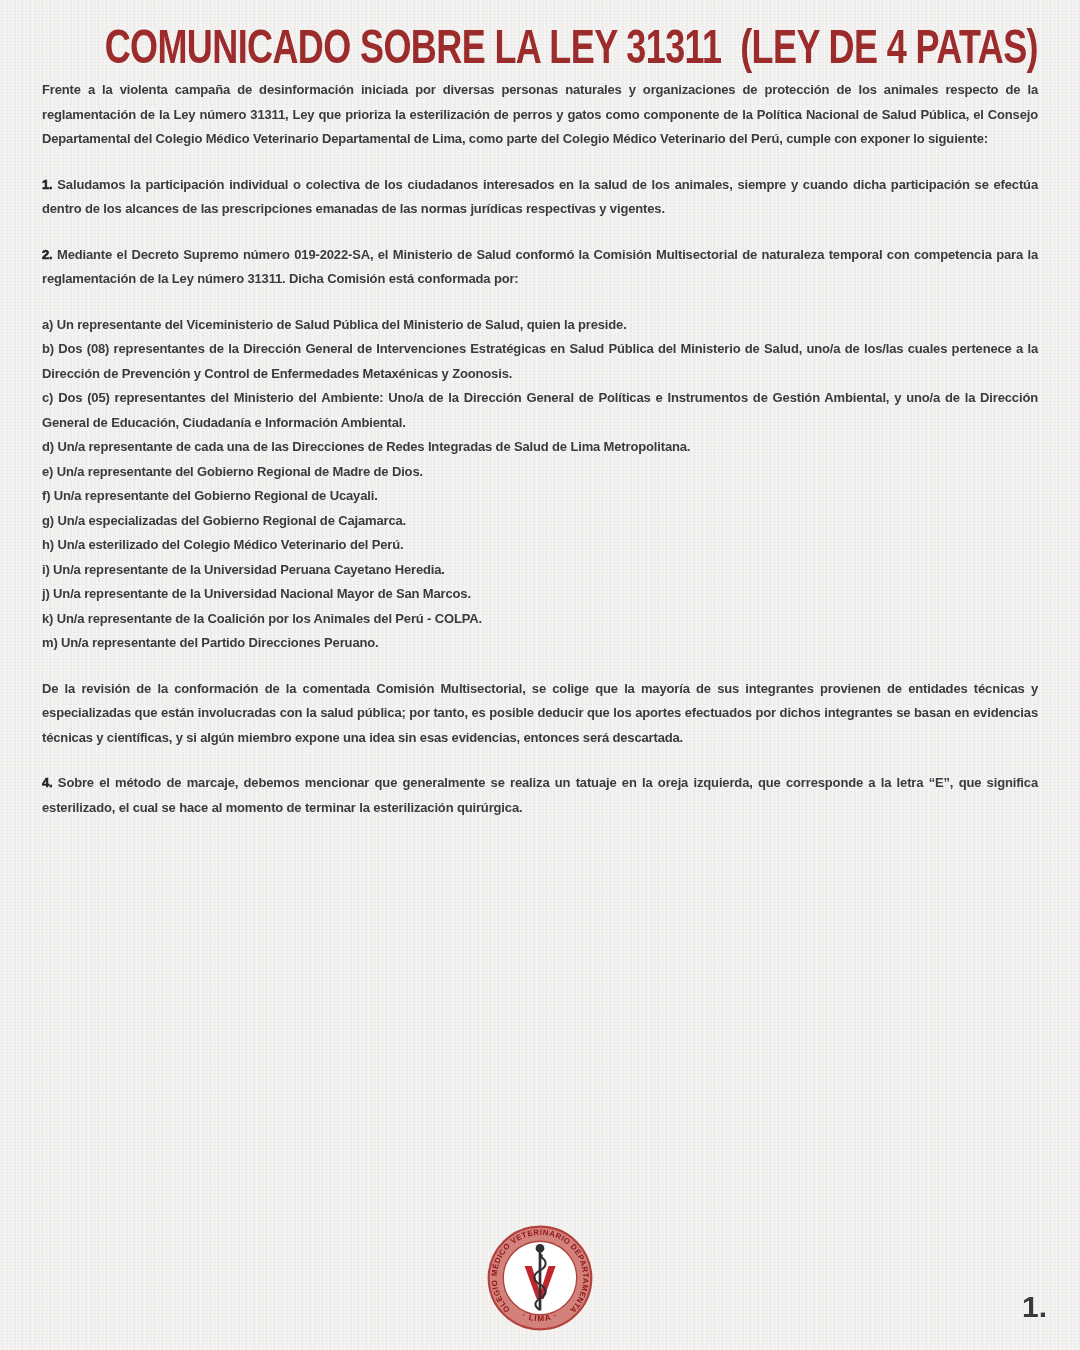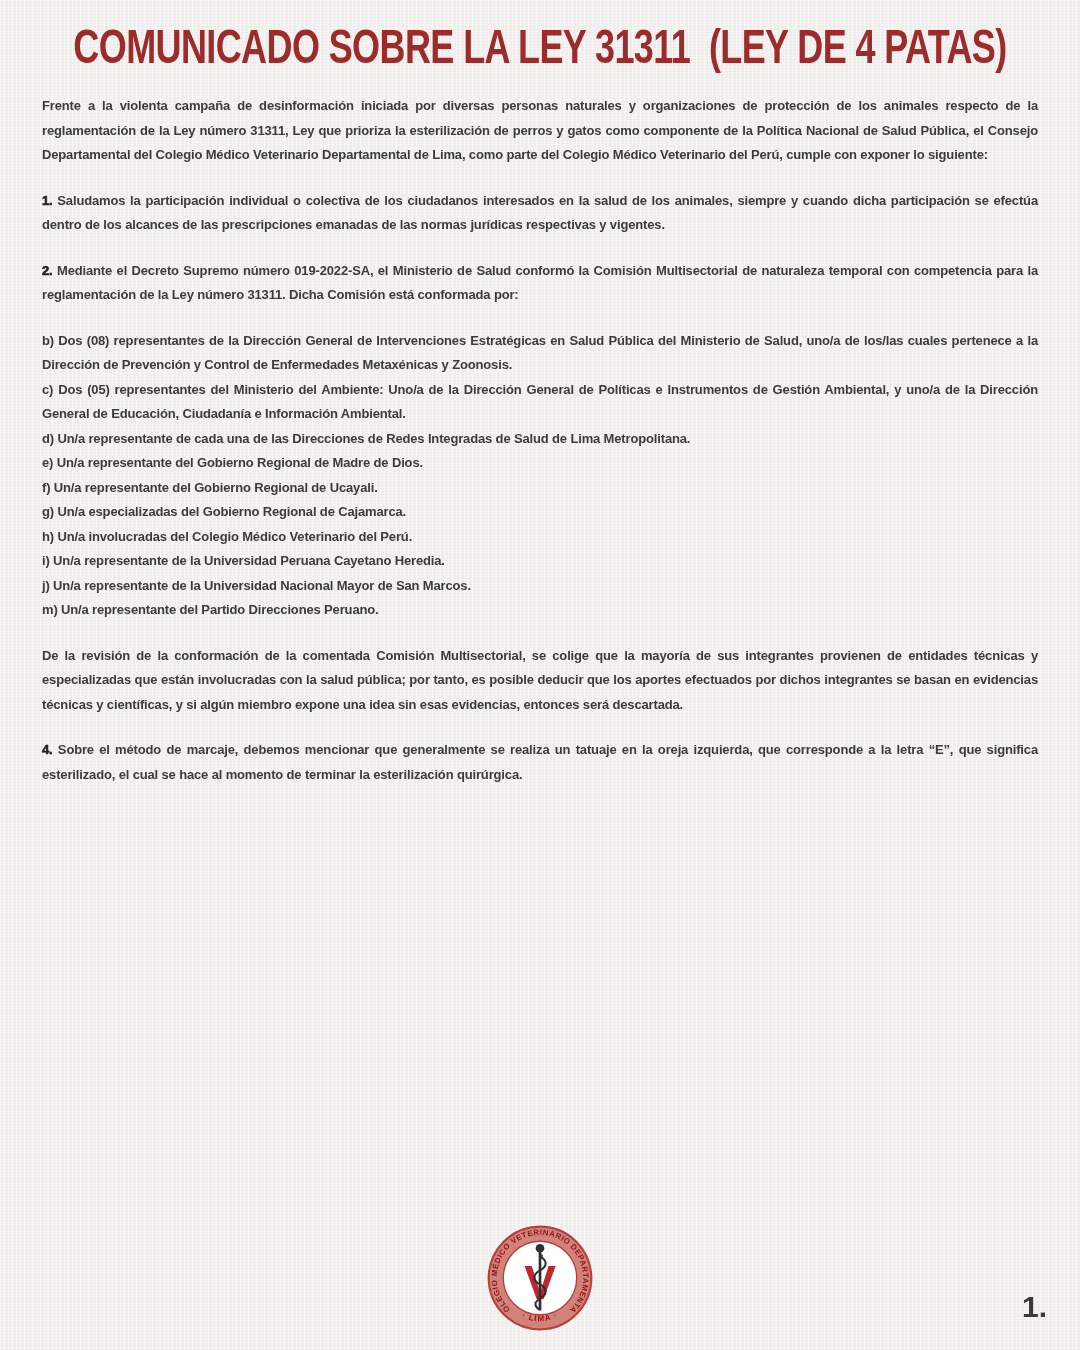--- a/index.html
+++ b/index.html
@@ -14,24 +14,24 @@
     overflow: hidden;
     background-color: #f2f1ef;
     background-image:
       repeating-linear-gradient(0deg, rgba(120,120,115,0.035) 0px, rgba(120,120,115,0.035) 1px, transparent 1px, transparent 3px),
       repeating-linear-gradient(90deg, rgba(255,255,255,0.45) 0px, rgba(255,255,255,0.45) 1px, transparent 1px, transparent 4px),
       repeating-linear-gradient(90deg, rgba(110,110,105,0.02) 0px, rgba(110,110,105,0.02) 2px, transparent 2px, transparent 7px);
     color: #3b3b3d;
   }
 
   h1.title {
-    margin: 20px 0 18px 0;
+    margin: 20px 0 2px 0;
     height: 56px;
     line-height: 56px;
-    text-align: center;
+    text-align: right;
     white-space: pre;
     color: #9c2b2b;
     font-size: 36px;
     font-weight: bold;
     letter-spacing: -0.6px;
   }
   .title-inner {
     display: inline-block;
     transform: scaleY(1.35);
     transform-origin: 50% 58%;
@@ -79,29 +79,31 @@
 
   <h1 class="title"><span class="title-inner">COMUNICADO SOBRE LA LEY 31311  (LEY DE 4 PATAS)</span></h1>
 
   <p class="para">Frente a la violenta campaña de desinformación iniciada por diversas personas naturales y organizaciones de protección de los animales respecto de la reglamentación de la Ley número 31311, Ley que prioriza la esterilización de perros y gatos como componente de la Política Nacional de Salud Pública, el Consejo Departamental del Colegio Médico Veterinario Departamental de Lima, como parte del Colegio Médico Veterinario del Perú, cumple con exponer lo siguiente:</p>
 
   <p class="para"><strong class="num">1.</strong> <span>Saludamos la participación individual o colectiva de los ciudadanos interesados en la salud de los animales, siempre y cuando dicha participación se efectúa dentro de los alcances de las prescripciones emanadas de las normas jurídicas respectivas y vigentes.</span></p>
 
   <p class="para"><strong class="num">2.</strong> <span>Mediante el Decreto Supremo número 019-2022-SA, el Ministerio de Salud conformó la Comisión Multisectorial de naturaleza temporal con competencia para la reglamentación de la Ley número 31311. Dicha Comisión está conformada por:</span></p>
 
   <div class="sublist">
+    <p class="para">a) Un representante del Viceministerio de Salud Pública del Ministerio de Salud, quien la preside.</p>
     <p class="para">b) Dos (08) representantes de la Dirección General de Intervenciones Estratégicas en Salud Pública del Ministerio de Salud, uno/a de los/las cuales pertenece a la Dirección de Prevención y Control de Enfermedades Metaxénicas y Zoonosis.</p>
     <p class="para">c) Dos (05) representantes del Ministerio del Ambiente: Uno/a de la Dirección General de Políticas e Instrumentos de Gestión Ambiental, y uno/a de la Dirección General de Educación, Ciudadanía e Información Ambiental.</p>
     <p class="para">d) Un/a representante de cada una de las Direcciones de Redes Integradas de Salud de Lima Metropolitana.</p>
     <p class="para">e) Un/a representante del Gobierno Regional de Madre de Dios.</p>
     <p class="para">f) Un/a representante del Gobierno Regional de Ucayali.</p>
     <p class="para">g) Un/a especializadas del Gobierno Regional de Cajamarca.</p>
-    <p class="para">h) Un/a involucradas del Colegio Médico Veterinario del Perú.</p>
+    <p class="para">h) Un/a esterilizado del Colegio Médico Veterinario del Perú.</p>
     <p class="para">i) Un/a representante de la Universidad Peruana Cayetano Heredia.</p>
     <p class="para">j) Un/a representante de la Universidad Nacional Mayor de San Marcos.</p>
+    <p class="para">k) Un/a representante de la Coalición por los Animales del Perú - COLPA.</p>
     <p class="para">m) Un/a representante del Partido Direcciones Peruano.</p>
   </div>
 
   <p class="para">De la revisión de la conformación de la comentada Comisión Multisectorial, se colige que la mayoría de sus integrantes provienen de entidades técnicas y especializadas que están involucradas con la salud pública; por tanto, es posible deducir que los aportes efectuados por dichos integrantes se basan en evidencias técnicas y científicas, y si algún miembro expone una idea sin esas evidencias, entonces será descartada.</p>
 
 
   <p class="para"><strong class="num">4.</strong> <span>Sobre el método de marcaje, debemos mencionar que generalmente se realiza un tatuaje en la oreja izquierda, que corresponde a la letra “E”, que significa esterilizado, el cual se hace al momento de terminar la esterilización quirúrgica.</span></p>
 
   <div class="seal">
     <svg viewBox="0 0 200 200">

